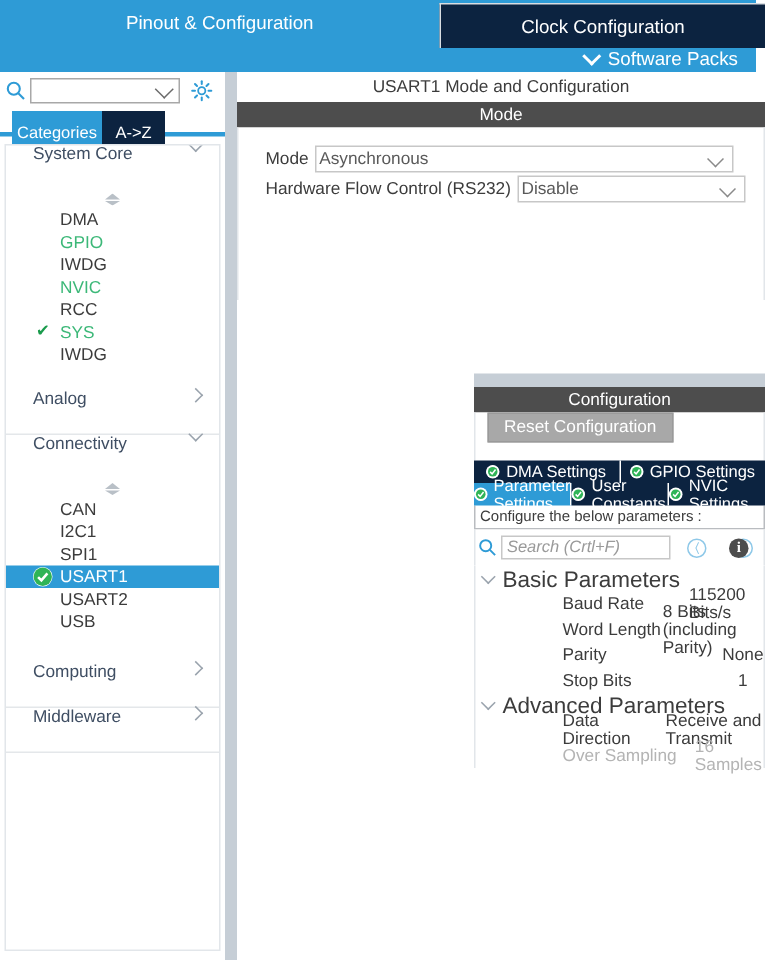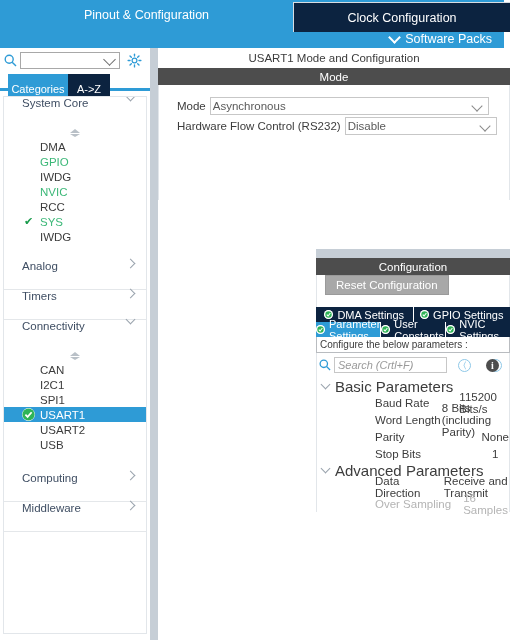--- a/index.html
+++ b/index.html
@@ -290,24 +290,20 @@
         <div class="tree-item">
             <span>IWDG</span>
           </div>
       </div>
 
       <div class="cat-header" style="margin-top:12px">
         <span>Analog</span>
         <span class="arrow-r"></span>
       </div>
 
-      <div class="cat-header">
-        <span>Timers</span>
-        <span class="arrow-r"></span>
-      </div>
 
       <div class="cat-header nobord">
         <span>Connectivity</span>
         <span class="arrow-d"></span>
       </div>
       <div class="scroll-nub">
         <svg width="12" height="8" viewBox="0 0 12 8">
             <polygon points="6,0 11,4 1,4" fill="#b9c0c7"></polygon>
             <polygon points="1,5 11,5 6,8" fill="#b9c0c7"></polygon>
           </svg>

